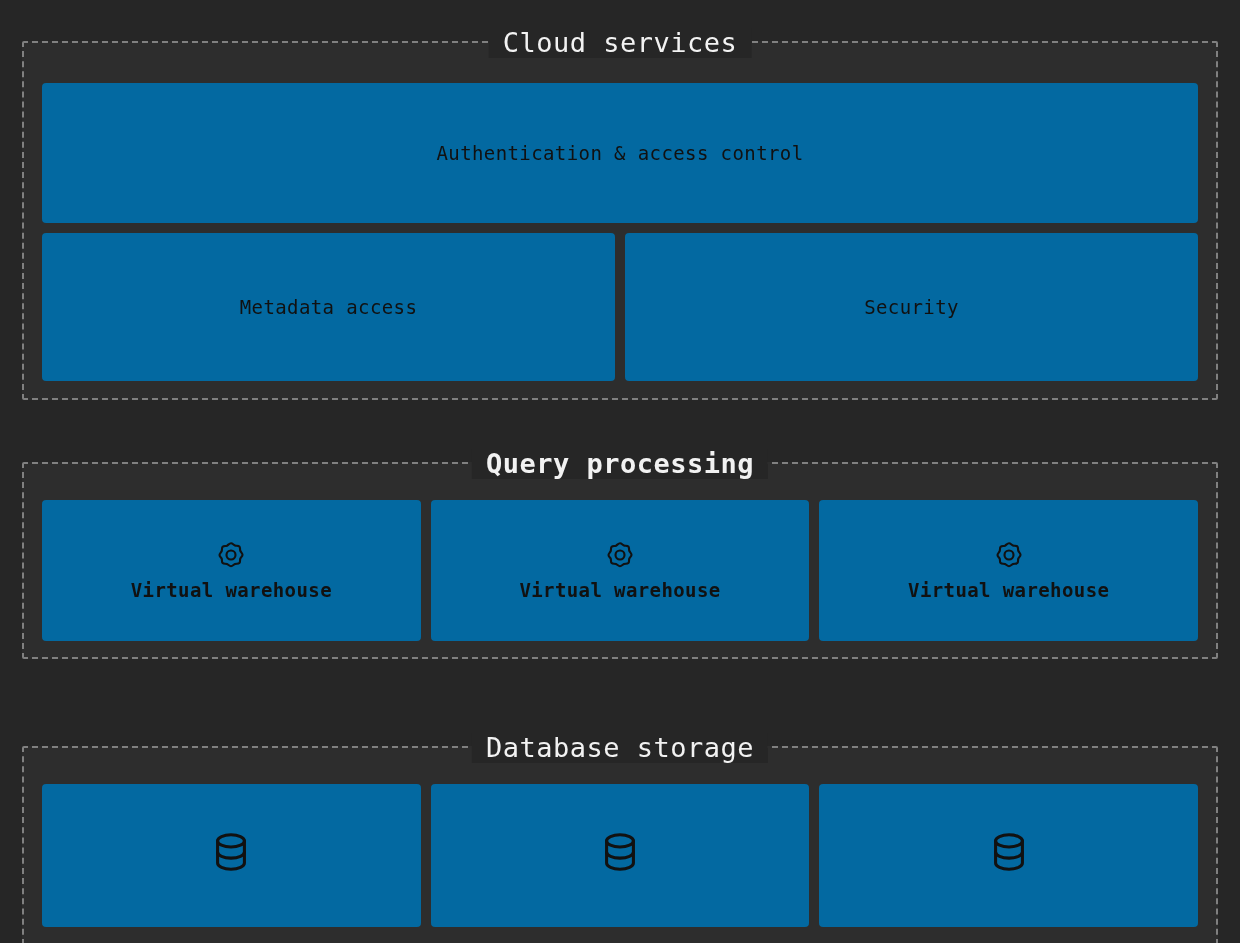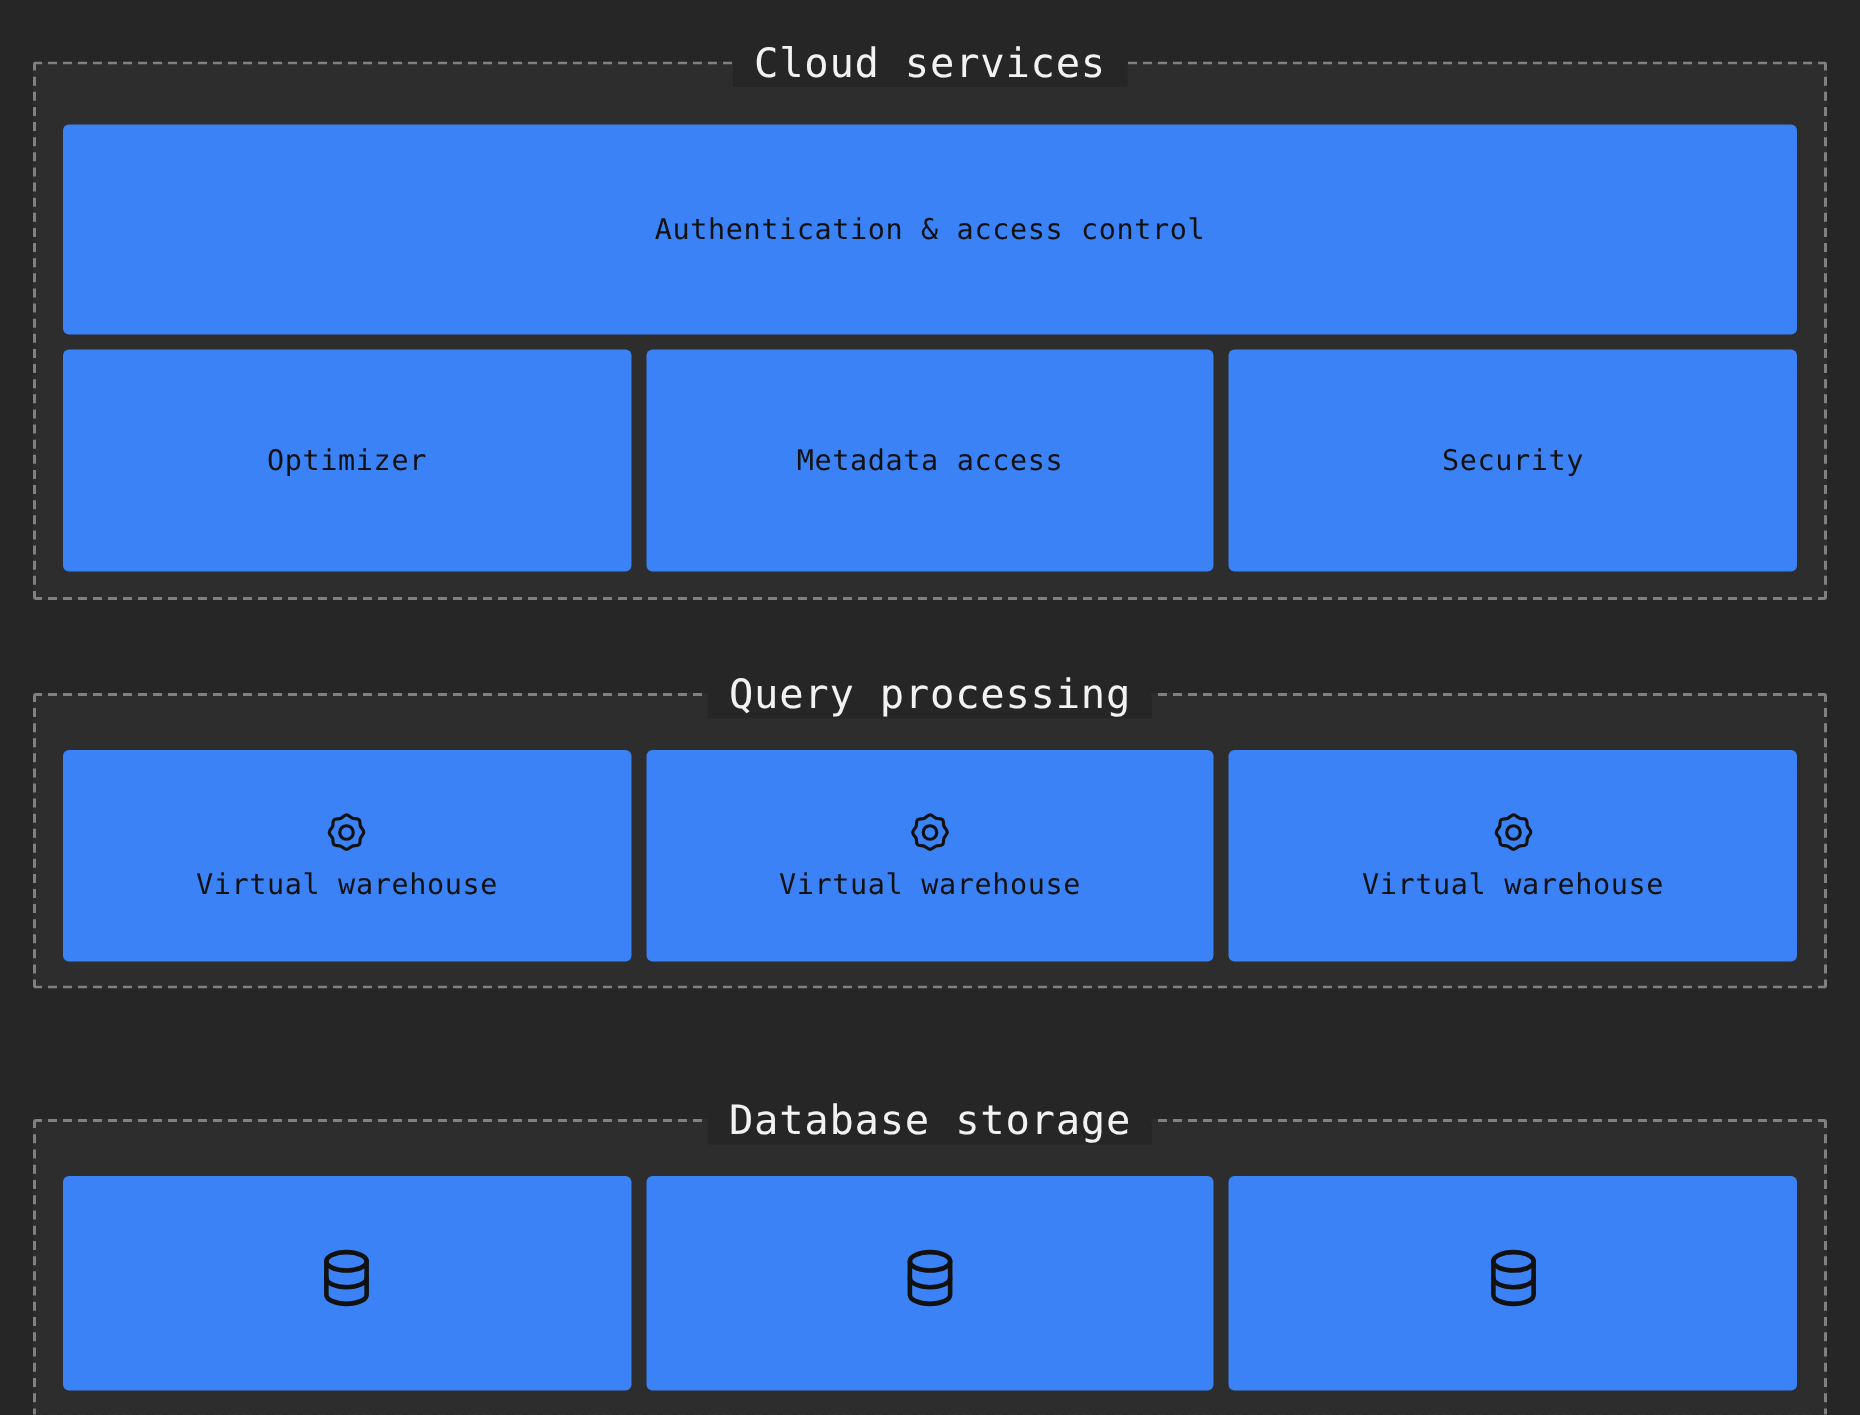--- a/index.html
+++ b/index.html
@@ -62,21 +62,21 @@
     display: flex;
     flex-direction: row;
     gap: 10px;
     flex: 1 1 auto;
     min-height: 0;
   }
 
   
   .node {
     flex: 1 1 0;
-    background: #3b82f6;
+    background: #0369a1;
     border-radius: 4px;
     display: flex;
     flex-direction: column;
     align-items: center;
     justify-content: center;
     gap: 8px;
     color: #111111;
     font-size: 19px;
     line-height: 24px;
     letter-spacing: 0.4px;
@@ -106,20 +106,21 @@
     left: 22px;
     top: 41px;
     width: 1196px;
     height: 359px;
   }
   #group-query-processing {
     left: 22px;
     top: 462px;
     width: 1196px;
     height: 197px;
+    font-weight: bold;
   }
   #group-database-storage {
     left: 22px;
     top: 746px;
     width: 1196px;
     height: 199px;
   }
 
   #group-query-processing .group-body,
   #group-database-storage .group-body {
@@ -137,23 +138,20 @@
     <div class="group-body">
 
       <div class="row row-banner">
         <div class="node">
           <span class="node-label">Authentication &amp; access control</span>
         </div>
       </div>
 
       <div class="row row-tiles">
         <div class="node">
-          <span class="node-label">Optimizer</span>
-        </div>
-        <div class="node">
           <span class="node-label">Metadata access</span>
         </div>
         <div class="node">
           <span class="node-label">Security</span>
         </div>
       </div>
 
     </div>
   </div>
 

